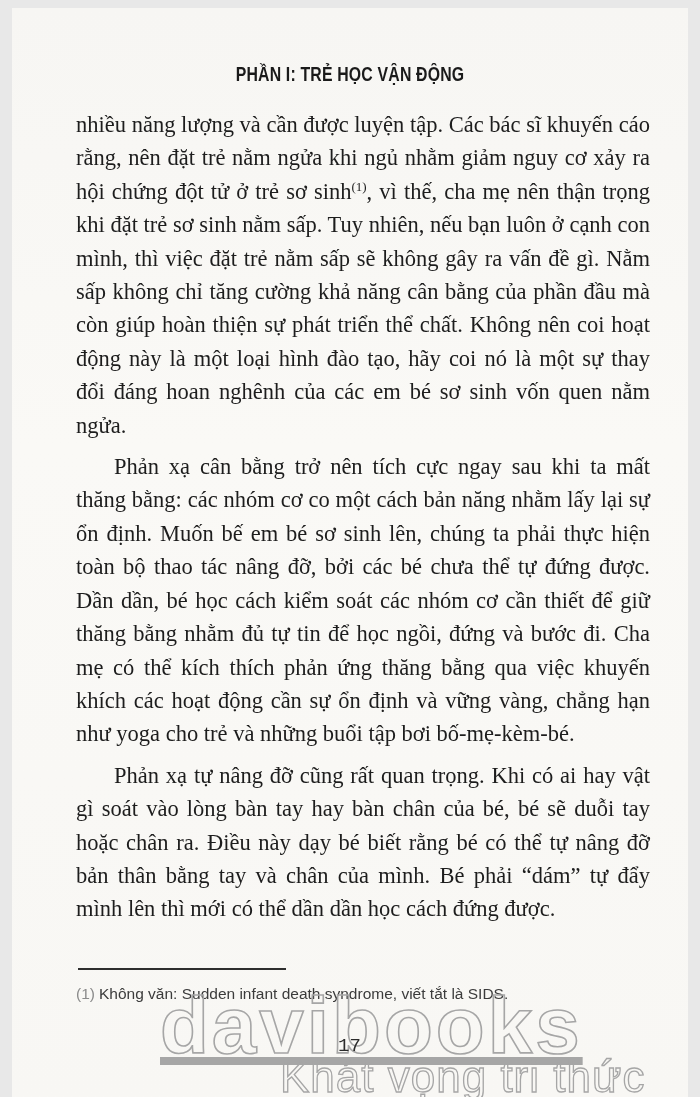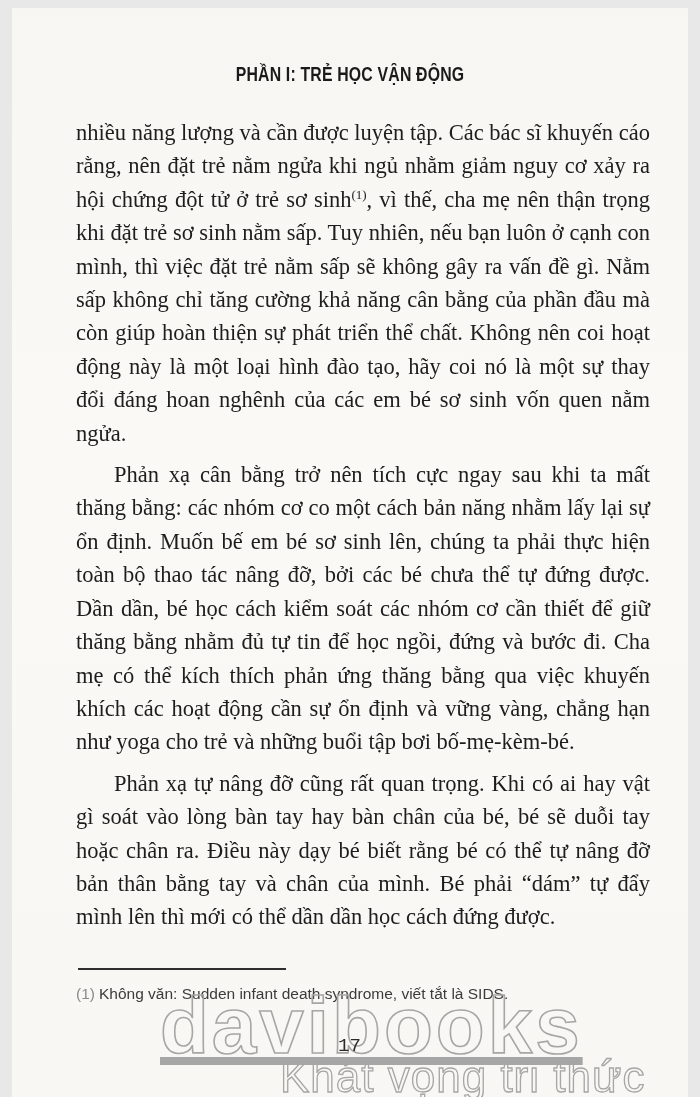--- a/index.html
+++ b/index.html
@@ -25,21 +25,21 @@
     text-align: center;
     font-family: "Liberation Sans", sans-serif;
     font-weight: 700;
     font-size: 18px;
     letter-spacing: 0.2px;
     color: #1a1a1a;
     transform: scaleX(0.88) scaleY(1.08);
   }
   .body-text {
     position: absolute;
-    top: 108px;
+    top: 100px;
     left: 64px;
     width: 574px;
     font-size: 22.5px;
     line-height: 33.4px;
     text-align: justify;
     color: #1d1d1d;
   }
   .body-text p {
     margin: 0 0 8px 0;
   }

